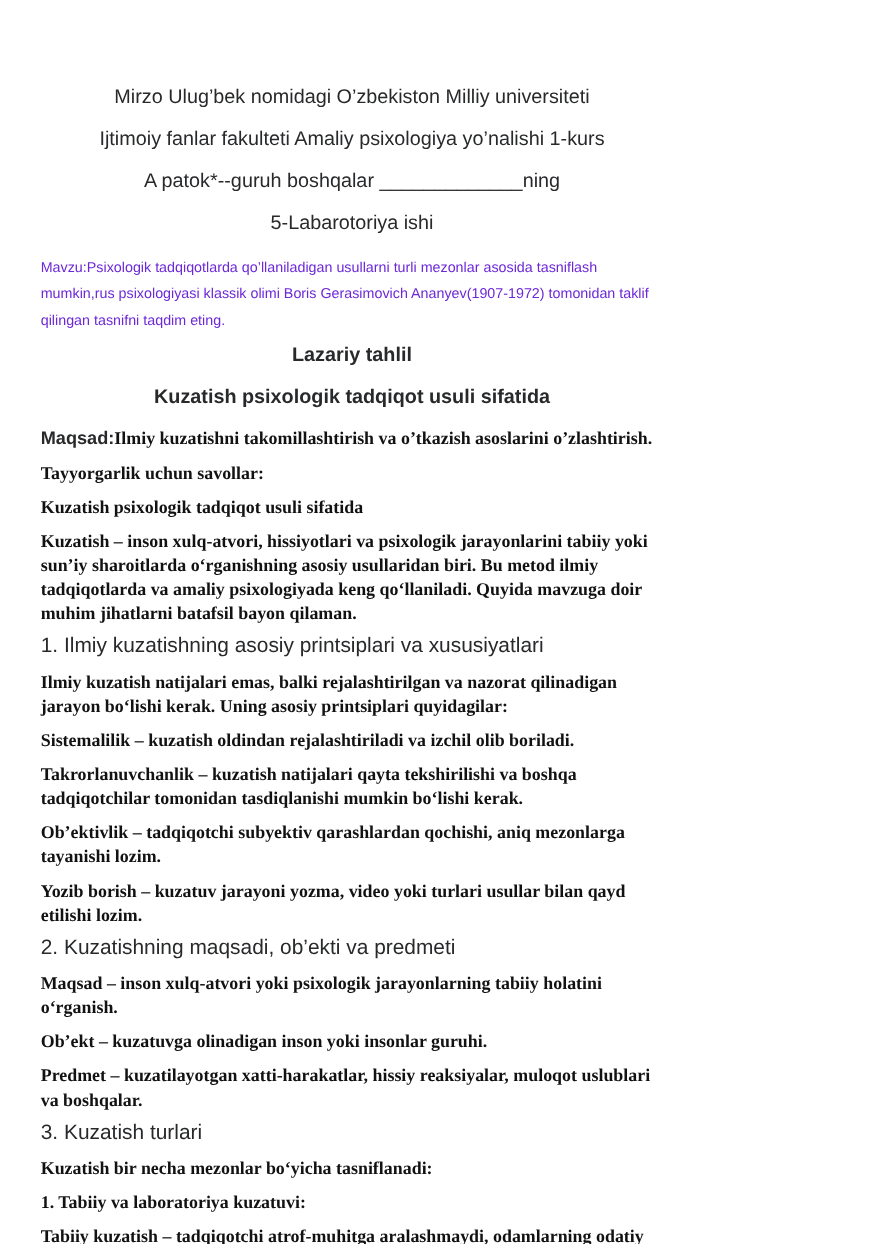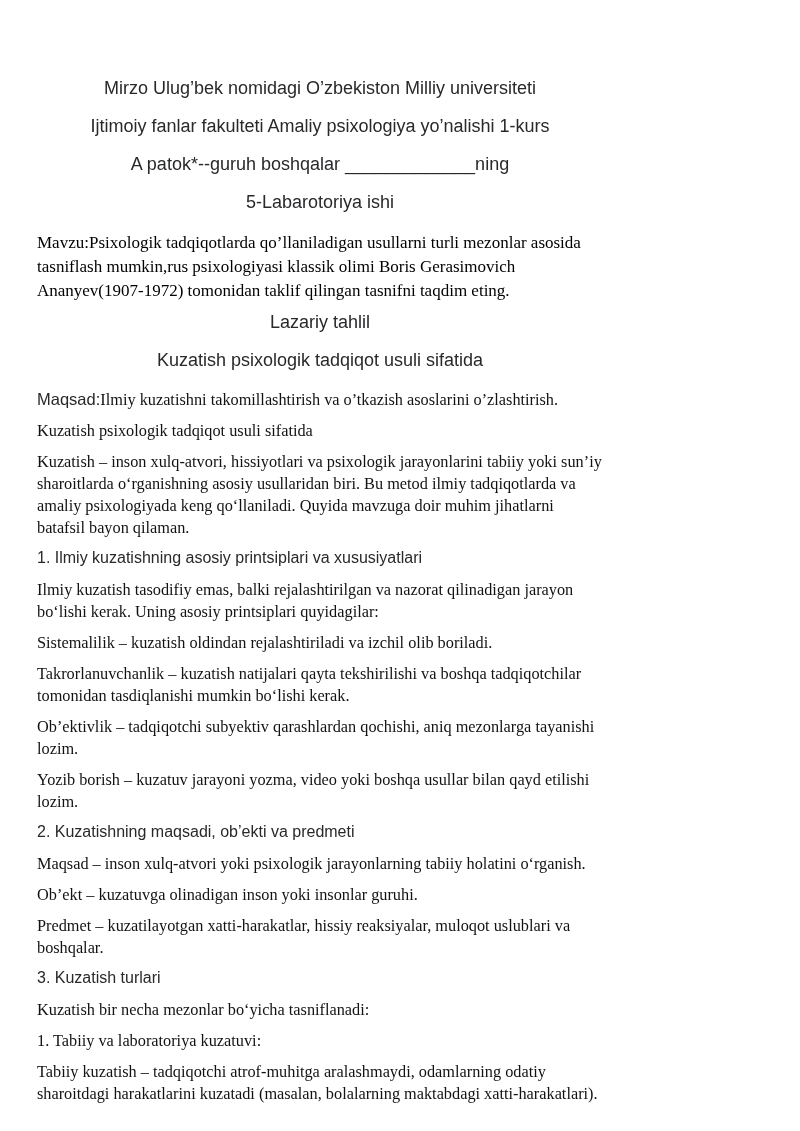--- a/index.html
+++ b/index.html
@@ -12,48 +12,49 @@
   }
   .title {
     font-family: "Liberation Sans", sans-serif;
     font-size: 18px; line-height: 19px;
     text-align: center;
     margin: 0 0 19px 0;
     color: #28292b;
     font-weight: 400;
   }
   .mavzu {
-    font-family: Liberation Serif, serif;
-    font-size: 17px; line-height: 24px;
+    font-family: Liberation Sans, sans-serif;
+    font-size: 13px; line-height: 24px;
     margin: 0 0 10px 0;
-    color: #000000;
+    color: #6d28d9;
   }
   .center-h {
     font-family: "Liberation Sans", sans-serif;
     font-size: 18px; line-height: 19px;
     text-align: center;
     margin: 0 0 19px 0;
     color: #28292b;
-    font-weight: 400;
+    font-weight: 700;
   }
   .center-h.last { margin-bottom: 18px; }
   .body-p {
     font-family: "Liberation Serif", serif;
     font-size: 16.3px; line-height: 22px;
     margin: 0 0 9px 0;
     color: #121212;
+    font-weight: bold;
   }
   .maqsad-label {
     font-family: "Liberation Sans", sans-serif;
     font-size: 16.5px;
     color: #28292b;
   }
   .sec-h {
     font-family: "Liberation Sans", sans-serif;
-    font-size: 16px; line-height: 20px;
+    font-size: 19px; line-height: 20px;
     margin: 2px 0 11px 0;
     color: #28292b;
     font-weight: 400;
   }
 </style>
 </head>
 <body>
 
 <div class="page">
 
@@ -62,29 +63,30 @@
   <p class="title">A patok*--guruh boshqalar _____________ning</p>
   <p class="title">5-Labarotoriya ishi</p>
 
   <p class="mavzu">Mavzu:Psixologik tadqiqotlarda qo’llaniladigan usullarni turli mezonlar asosida tasniflash mumkin,rus psixologiyasi klassik olimi Boris Gerasimovich Ananyev(1907-1972) tomonidan taklif qilingan tasnifni taqdim eting.</p>
 
   <p class="center-h">Lazariy tahlil</p>
   <p class="center-h last">Kuzatish psixologik tadqiqot usuli sifatida</p>
 
   <p class="body-p"><span class="maqsad-label">Maqsad:</span><span>Ilmiy kuzatishni takomillashtirish va o’tkazish asoslarini o’zlashtirish.</span></p>
 
+  <p class="body-p">Tayyorgarlik uchun savollar:</p>
   <p class="body-p">Kuzatish psixologik tadqiqot usuli sifatida</p>
   <p class="body-p">Kuzatish – inson xulq-atvori, hissiyotlari va psixologik jarayonlarini tabiiy yoki sun’iy sharoitlarda oʻrganishning asosiy usullaridan biri. Bu metod ilmiy tadqiqotlarda va amaliy psixologiyada keng qoʻllaniladi. Quyida mavzuga doir muhim jihatlarni batafsil bayon qilaman.</p>
 
   <p class="sec-h">1. Ilmiy kuzatishning asosiy printsiplari va xususiyatlari</p>
-  <p class="body-p">Ilmiy kuzatish tasodifiy emas, balki rejalashtirilgan va nazorat qilinadigan jarayon boʻlishi kerak. Uning asosiy printsiplari quyidagilar:</p>
+  <p class="body-p">Ilmiy kuzatish natijalari emas, balki rejalashtirilgan va nazorat qilinadigan jarayon boʻlishi kerak. Uning asosiy printsiplari quyidagilar:</p>
   <p class="body-p">Sistemalilik – kuzatish oldindan rejalashtiriladi va izchil olib boriladi.</p>
   <p class="body-p">Takrorlanuvchanlik – kuzatish natijalari qayta tekshirilishi va boshqa tadqiqotchilar tomonidan tasdiqlanishi mumkin boʻlishi kerak.</p>
   <p class="body-p">Ob’ektivlik – tadqiqotchi subyektiv qarashlardan qochishi, aniq mezonlarga tayanishi lozim.</p>
-  <p class="body-p">Yozib borish – kuzatuv jarayoni yozma, video yoki boshqa usullar bilan qayd etilishi lozim.</p>
+  <p class="body-p">Yozib borish – kuzatuv jarayoni yozma, video yoki turlari usullar bilan qayd etilishi lozim.</p>
 
   <p class="sec-h">2. Kuzatishning maqsadi, ob’ekti va predmeti</p>
   <p class="body-p">Maqsad – inson xulq-atvori yoki psixologik jarayonlarning tabiiy holatini oʻrganish.</p>
   <p class="body-p">Ob’ekt – kuzatuvga olinadigan inson yoki insonlar guruhi.</p>
   <p class="body-p">Predmet – kuzatilayotgan xatti-harakatlar, hissiy reaksiyalar, muloqot uslublari va boshqalar.</p>
 
   <p class="sec-h">3. Kuzatish turlari</p>
   <p class="body-p">Kuzatish bir necha mezonlar boʻyicha tasniflanadi:</p>
   <p class="body-p">1. Tabiiy va laboratoriya kuzatuvi:</p>
   <p class="body-p">Tabiiy kuzatish – tadqiqotchi atrof-muhitga aralashmaydi, odamlarning odatiy sharoitdagi harakatlarini kuzatadi (masalan, bolalarning maktabdagi xatti-harakatlari).</p>

